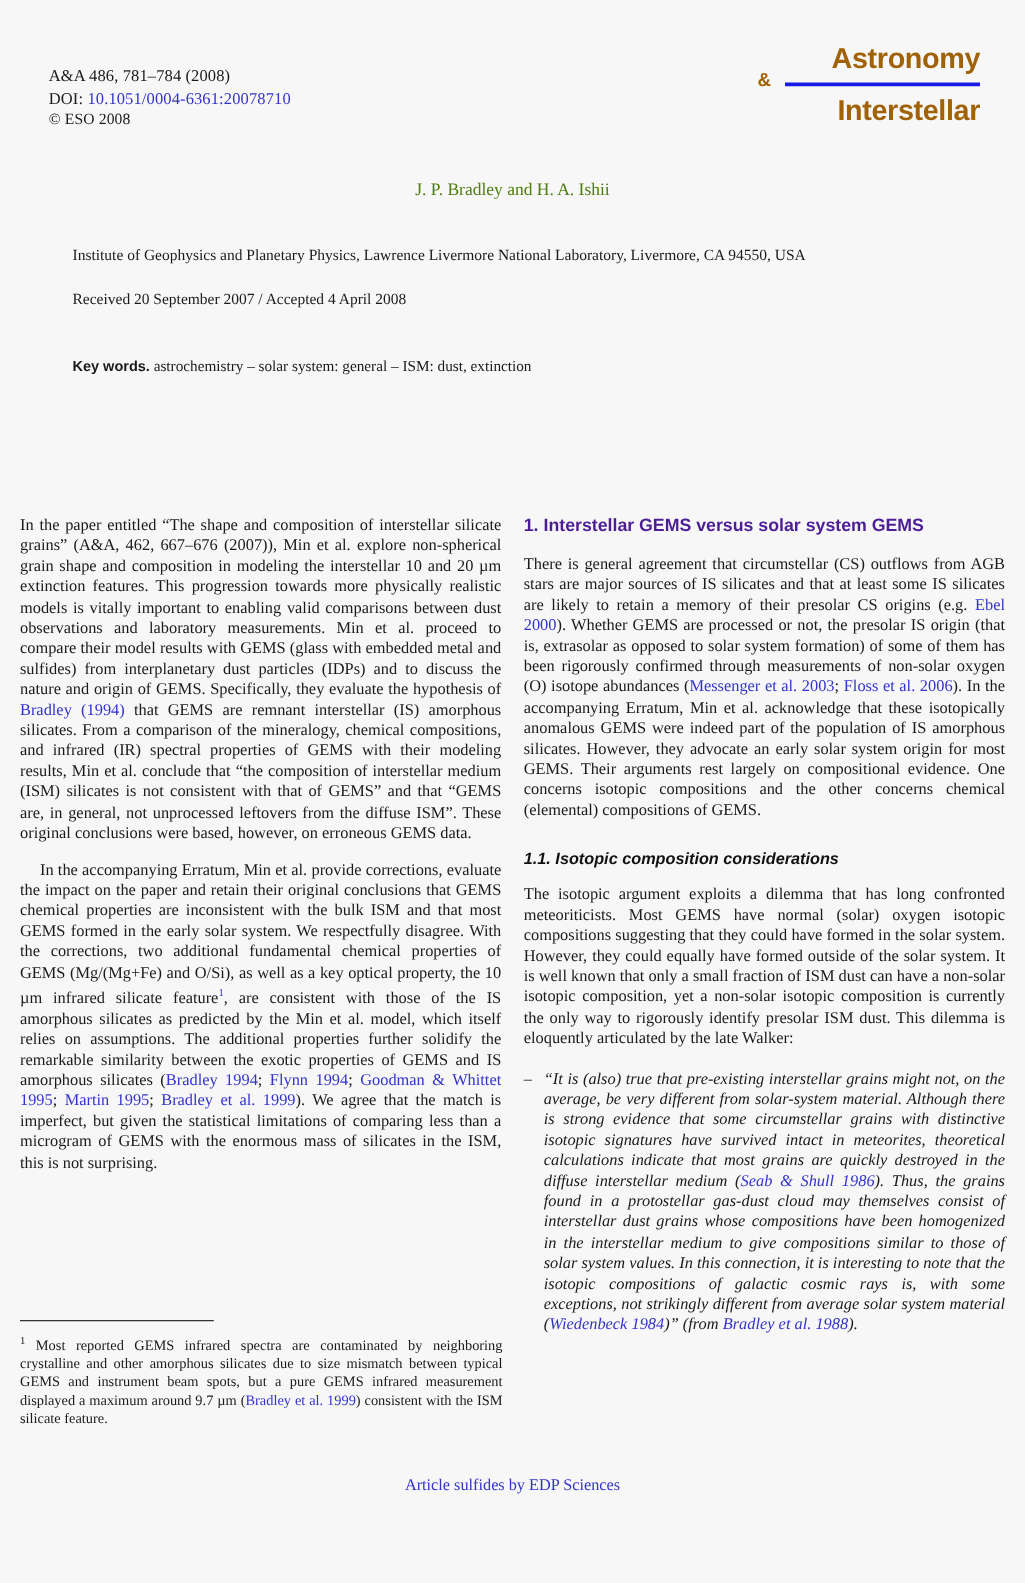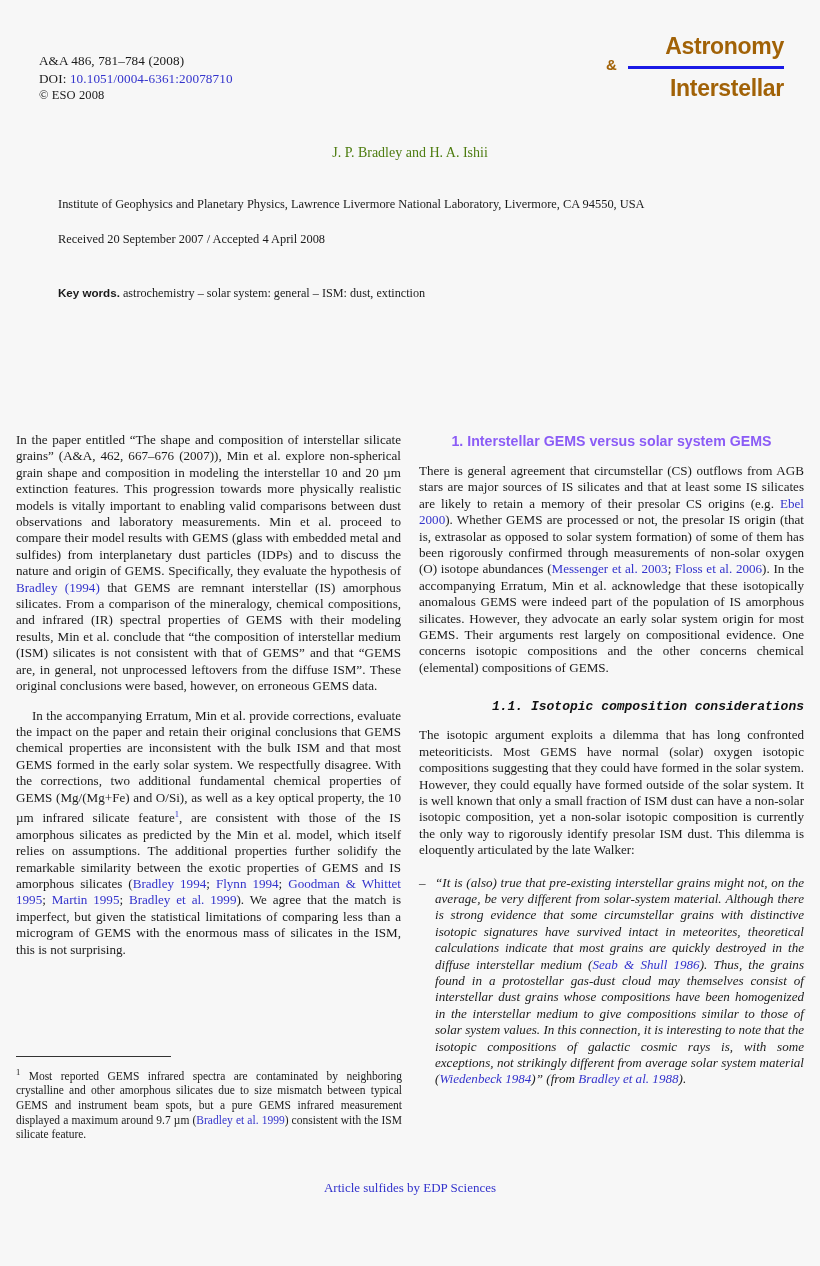--- a/index.html
+++ b/index.html
@@ -146,21 +146,20 @@
 
   
   .columns {
     position: absolute;
     top: 412px;
     left: 16px;
     right: 16px;
     height: 746px;
     display: flex;
     gap: 18px;
-    margin-top: 20px;
   }
   .col {
     width: 386px;
     position: relative;
   }
   .col-left { }
   .col-right { }
 
   p.body {
     margin: 0 0 0 0;
@@ -173,31 +172,29 @@
   p.body + p.body {
     margin-top: 13px;
     text-indent: 16px;
   }
   .sec-head {
     font-family: "Liberation Sans", "DejaVu Sans", sans-serif;
     font-weight: bold;
     font-size: 14.2px;
     line-height: 18px;
     margin: 0 0 13px 0;
-    color: #8b5cf6;
-    text-align: center;
+    color: #4c1d95;
   }
   .subsec-head {
-    font-family: Liberation Mono, monospace;
+    font-family: Liberation Sans, sans-serif;
     font-style: italic;
     font-size: 13px;
     line-height: 17px;
     margin: 22px 0 12px 0;
     color: #111;
-    text-align: right;
   }
   .quote-block {
     margin: 16px 0 0 0;
     display: flex;
     font-style: italic;
     font-size: 13.1px;
     line-height: 16.4px;
   }
   .quote-dash {
     width: 16px;

